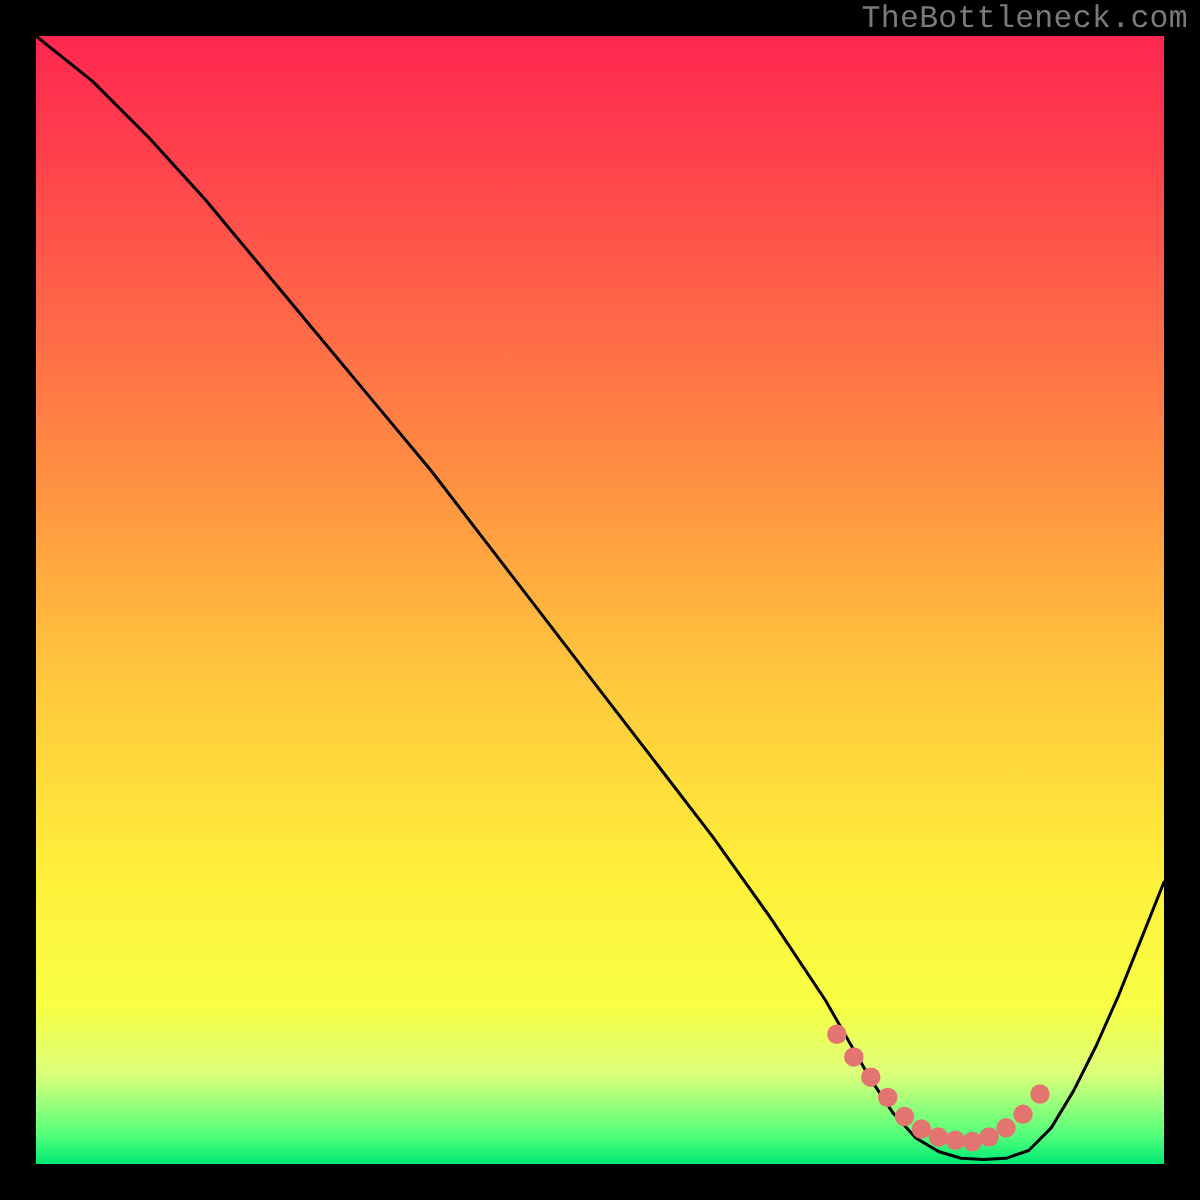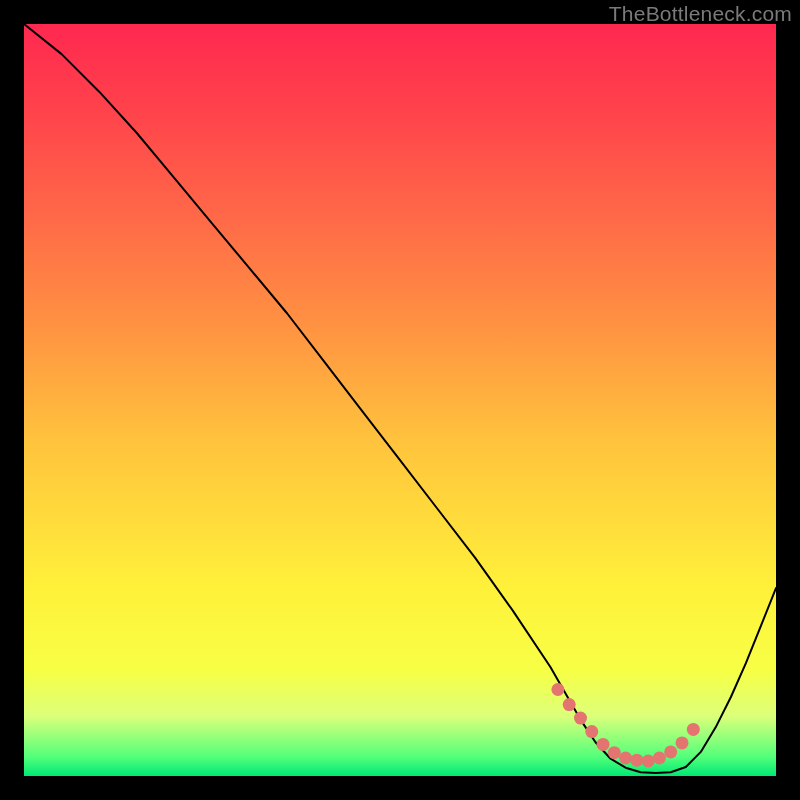--- a/index.html
+++ b/index.html
@@ -47,21 +47,21 @@
     height: 752px;
   }
   .attribution {
     position: absolute;
     top: 2px;
     right: 8px;
     color: #7a7a7a;
     font-size: 21px;
     font-weight: 400;
     letter-spacing: 0.2px;
-    font-family: Liberation Sans, sans-serif;
+    font-family: Liberation Mono, monospace;
   }
 </style>
 </head>
 <body>
 
 <div class="frame">
   <div class="gradient-fill"></div>
   <svg class="svg-overlay" viewBox="0 0 752 752">
     <g>
       <path id="curve-path" fill="none" stroke="#000" stroke-width="2" stroke-linecap="round" stroke-linejoin="round" d="M0.0 0.0 L37.6 30.1 L75.2 67.7 L112.8 109.0 L150.4 154.2 L188.0 199.3 L225.6 244.4 L263.2 289.5 L300.8 338.4 L338.4 387.3 L376.0 436.2 L413.6 485.0 L451.2 533.9 L488.8 586.6 L526.4 643.0 L541.4 669.3 L556.5 695.6 L571.5 718.2 L586.6 734.7 L601.6 743.7 L616.6 748.2 L631.7 749.0 L646.7 748.2 L661.8 743.0 L676.8 727.9 L691.8 703.1 L706.9 673.0 L721.9 639.2 L737.0 601.6 L752.0 564.0"></path>

